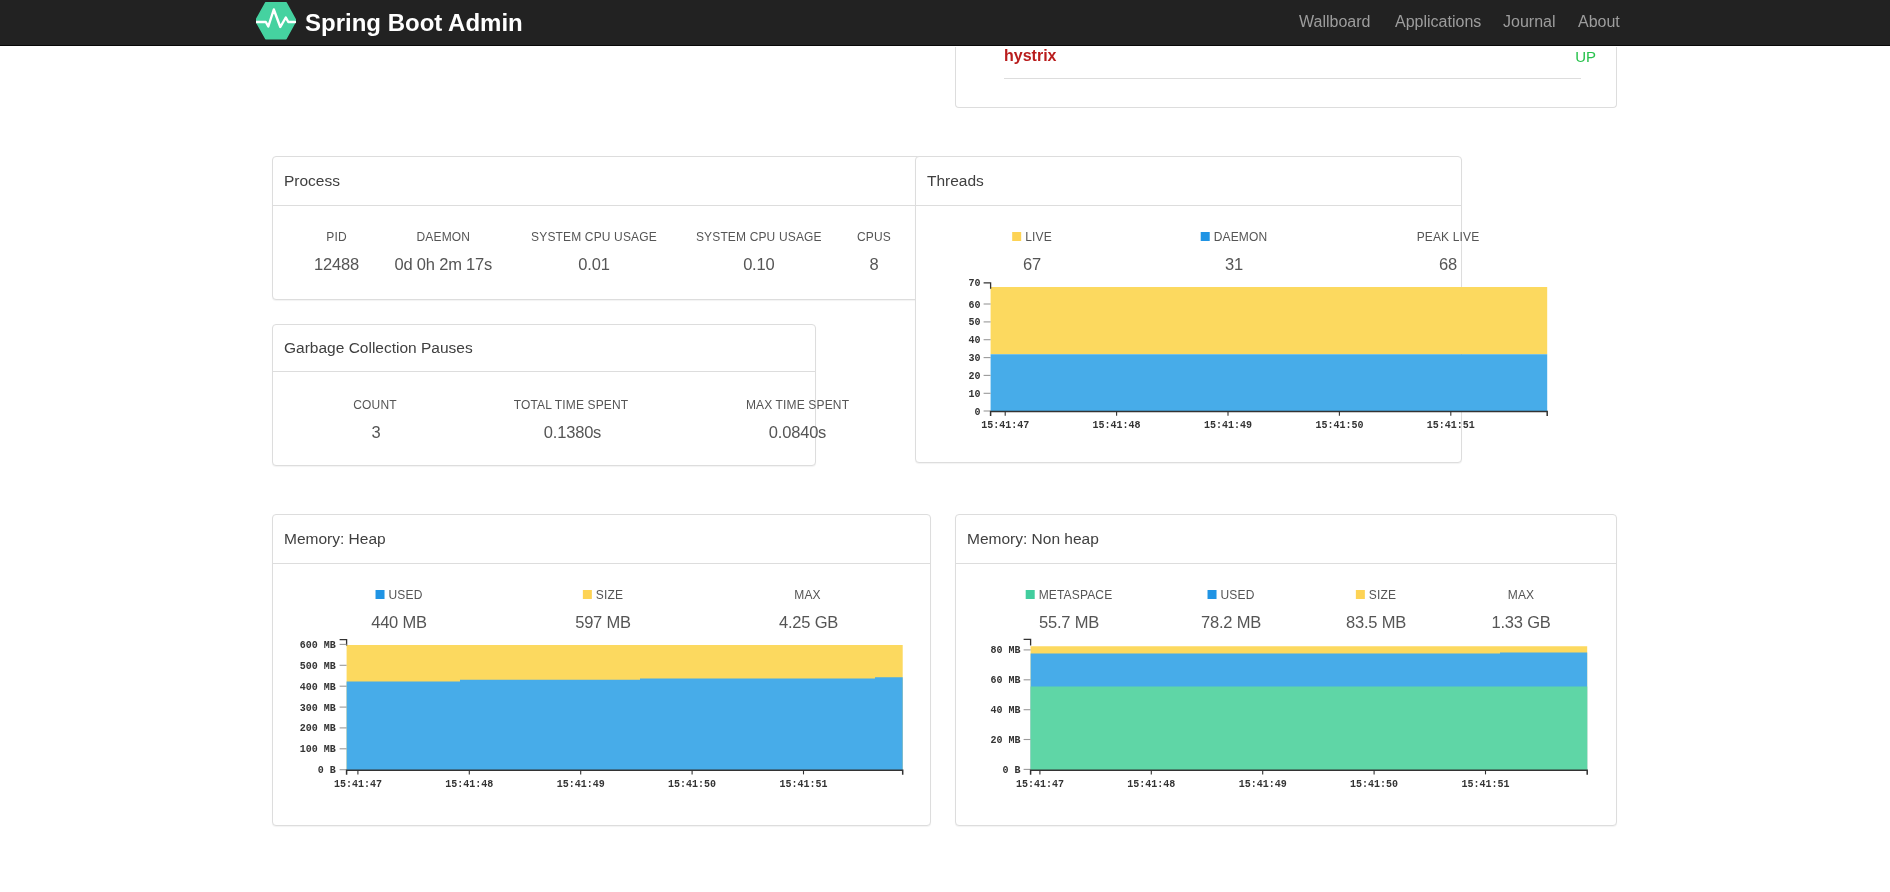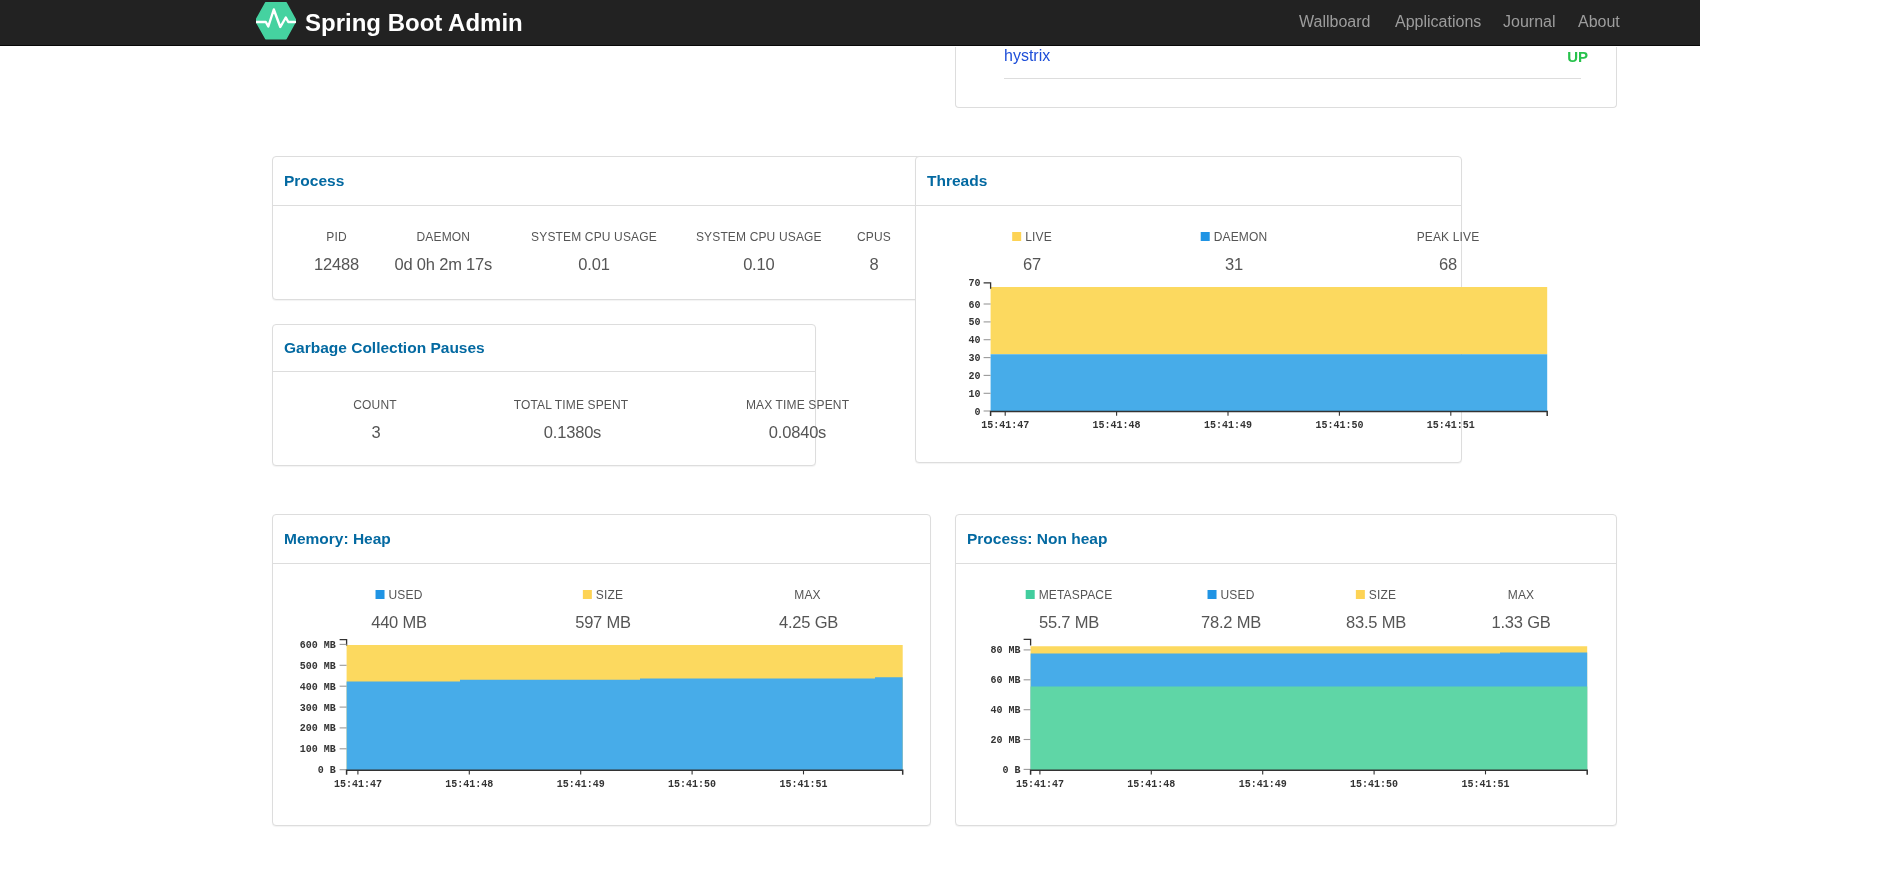--- a/index.html
+++ b/index.html
@@ -1,22 +1,22 @@
 <!DOCTYPE html>
 <html><head>
 <meta charset="utf-8">
 <style>
 *{margin:0;padding:0;box-sizing:border-box}
 html,body{width:1890px;height:892px;background:#fff;font-family:"Liberation Sans",sans-serif;overflow:hidden}
 body{position:relative}
-#nav{position:absolute;left:0;top:0;width:1700px;height:46px;background:#222;border-bottom:1px solid #080808}
+#nav{position:absolute;left:0;top:0;width:1890px;height:46px;background:#222;border-bottom:1px solid #080808}
 #brand{position:absolute;left:305px;top:9px;font-size:24px;font-weight:bold;color:#fff;white-space:nowrap}
 .navlink{position:absolute;top:13px;font-size:16px;color:#9d9d9d;white-space:nowrap}
 .panel{position:absolute;background:#fff;border:1px solid #ddd;border-radius:4px;box-shadow:0 1px 1px rgba(0,0,0,.05)}
-.ptitle{position:absolute;left:11px;top:14px;font-size:15.5px;line-height:20px;font-weight:bold;color:#0369a1;white-space:nowrap}
+.ptitle{position:absolute;left:11px;top:14px;font-size:15.5px;line-height:20px;font-weight:normal;color:#404040;white-space:nowrap}
 .hline{position:absolute;left:0;right:0;top:48px;height:1px;background:#ddd}
 .hdr{position:absolute;transform:translateX(-50%);font-size:12px;line-height:14px;color:#555;letter-spacing:.15px;white-space:nowrap}
 .val{position:absolute;transform:translateX(-50%);font-size:16.5px;line-height:23px;color:#555;letter-spacing:-0.2px;white-space:nowrap}
 .sq{display:inline-block;width:9px;height:9px;margin-right:4px}
 svg{position:absolute}
 svg text{font-family:"Liberation Mono",monospace;font-size:10px;font-weight:bold;fill:#333}
 </style>
 </head>
 <body>
 
@@ -26,22 +26,22 @@
     <polyline points="4,22 14,22 16.5,26.5 22,9.5 28.5,27 34,17.5 36.5,22 43.5,22" transform="translate(-4.2,0)" fill="none" stroke="#fff" stroke-width="2.4" stroke-linejoin="round" stroke-linecap="round"></polyline>
   </svg>
   <div id="brand">Spring Boot Admin</div>
   <div class="navlink" style="left:1299px">Wallboard</div>
   <div class="navlink" style="left:1395px">Applications</div>
   <div class="navlink" style="left:1503px">Journal</div>
   <div class="navlink" style="left:1578px">About</div>
 </div>
 
 <div class="panel" style="left:955px;top:47px;width:662px;height:61px;border-top:none;border-radius:0 0 4px 4px;box-shadow:none">
-  <div style="position:absolute;left:48px;top:0px;font-size:16px;font-weight:normal;color:#1d4ed8">hystrix</div>
-  <div style="position:absolute;right:28px;top:1px;font-size:15px;font-weight:bold;color:#27c24c">UP</div>
+  <div style="position:absolute;left:48px;top:0px;font-size:16px;font-weight:bold;color:#b91c1c">hystrix</div>
+  <div style="position:absolute;right:20px;top:1px;font-size:15px;font-weight:normal;color:#27c24c">UP</div>
   <div style="position:absolute;left:48px;width:577px;top:31px;height:1px;background:#ddd"></div>
 </div>
 
 <div class="panel" style="left:272px;top:156px;width:659px;height:144px">
   <div class="ptitle">Process</div>
   <div class="hline"></div>
   <div class="hdr" style="left:63.5px;top:73px">PID</div>
   <div class="hdr" style="left:170.3px;top:73px">DAEMON</div>
   <div class="hdr" style="left:321px;top:73px">SYSTEM CPU USAGE</div>
   <div class="hdr" style="left:485.8px;top:73px">SYSTEM CPU USAGE</div>
@@ -157,21 +157,21 @@
         <text x="84.9" y="157">15:41:47</text>
         <text x="196.3" y="157">15:41:48</text>
         <text x="307.7" y="157">15:41:49</text>
         <text x="419.1" y="157">15:41:50</text>
         <text x="530.5" y="157">15:41:51</text>
       </g>
   </svg>
 </div>
 
 <div class="panel" style="left:955px;top:514px;width:662px;height:312px">
-  <div class="ptitle">Process: Non heap</div>
+  <div class="ptitle">Memory: Non heap</div>
   <div class="hline"></div>
   <div class="hdr" style="left:113px;top:73px"><i class="sq" style="background:#42cd9e"></i>METASPACE</div>
   <div class="hdr" style="left:275px;top:73px"><i class="sq" style="background:#2094e4"></i>USED</div>
   <div class="hdr" style="left:420px;top:73px"><i class="sq" style="background:#fdd355"></i>SIZE</div>
   <div class="hdr" style="left:565px;top:73px">MAX</div>
   <div class="val" style="left:113px;top:96px">55.7 MB</div>
   <div class="val" style="left:275px;top:96px">78.2 MB</div>
   <div class="val" style="left:420px;top:96px">83.5 MB</div>
   <div class="val" style="left:565px;top:96px">1.33 GB</div>
   <svg style="left:0px;top:115px" width="650" height="170" viewBox="0 0 650 170">

